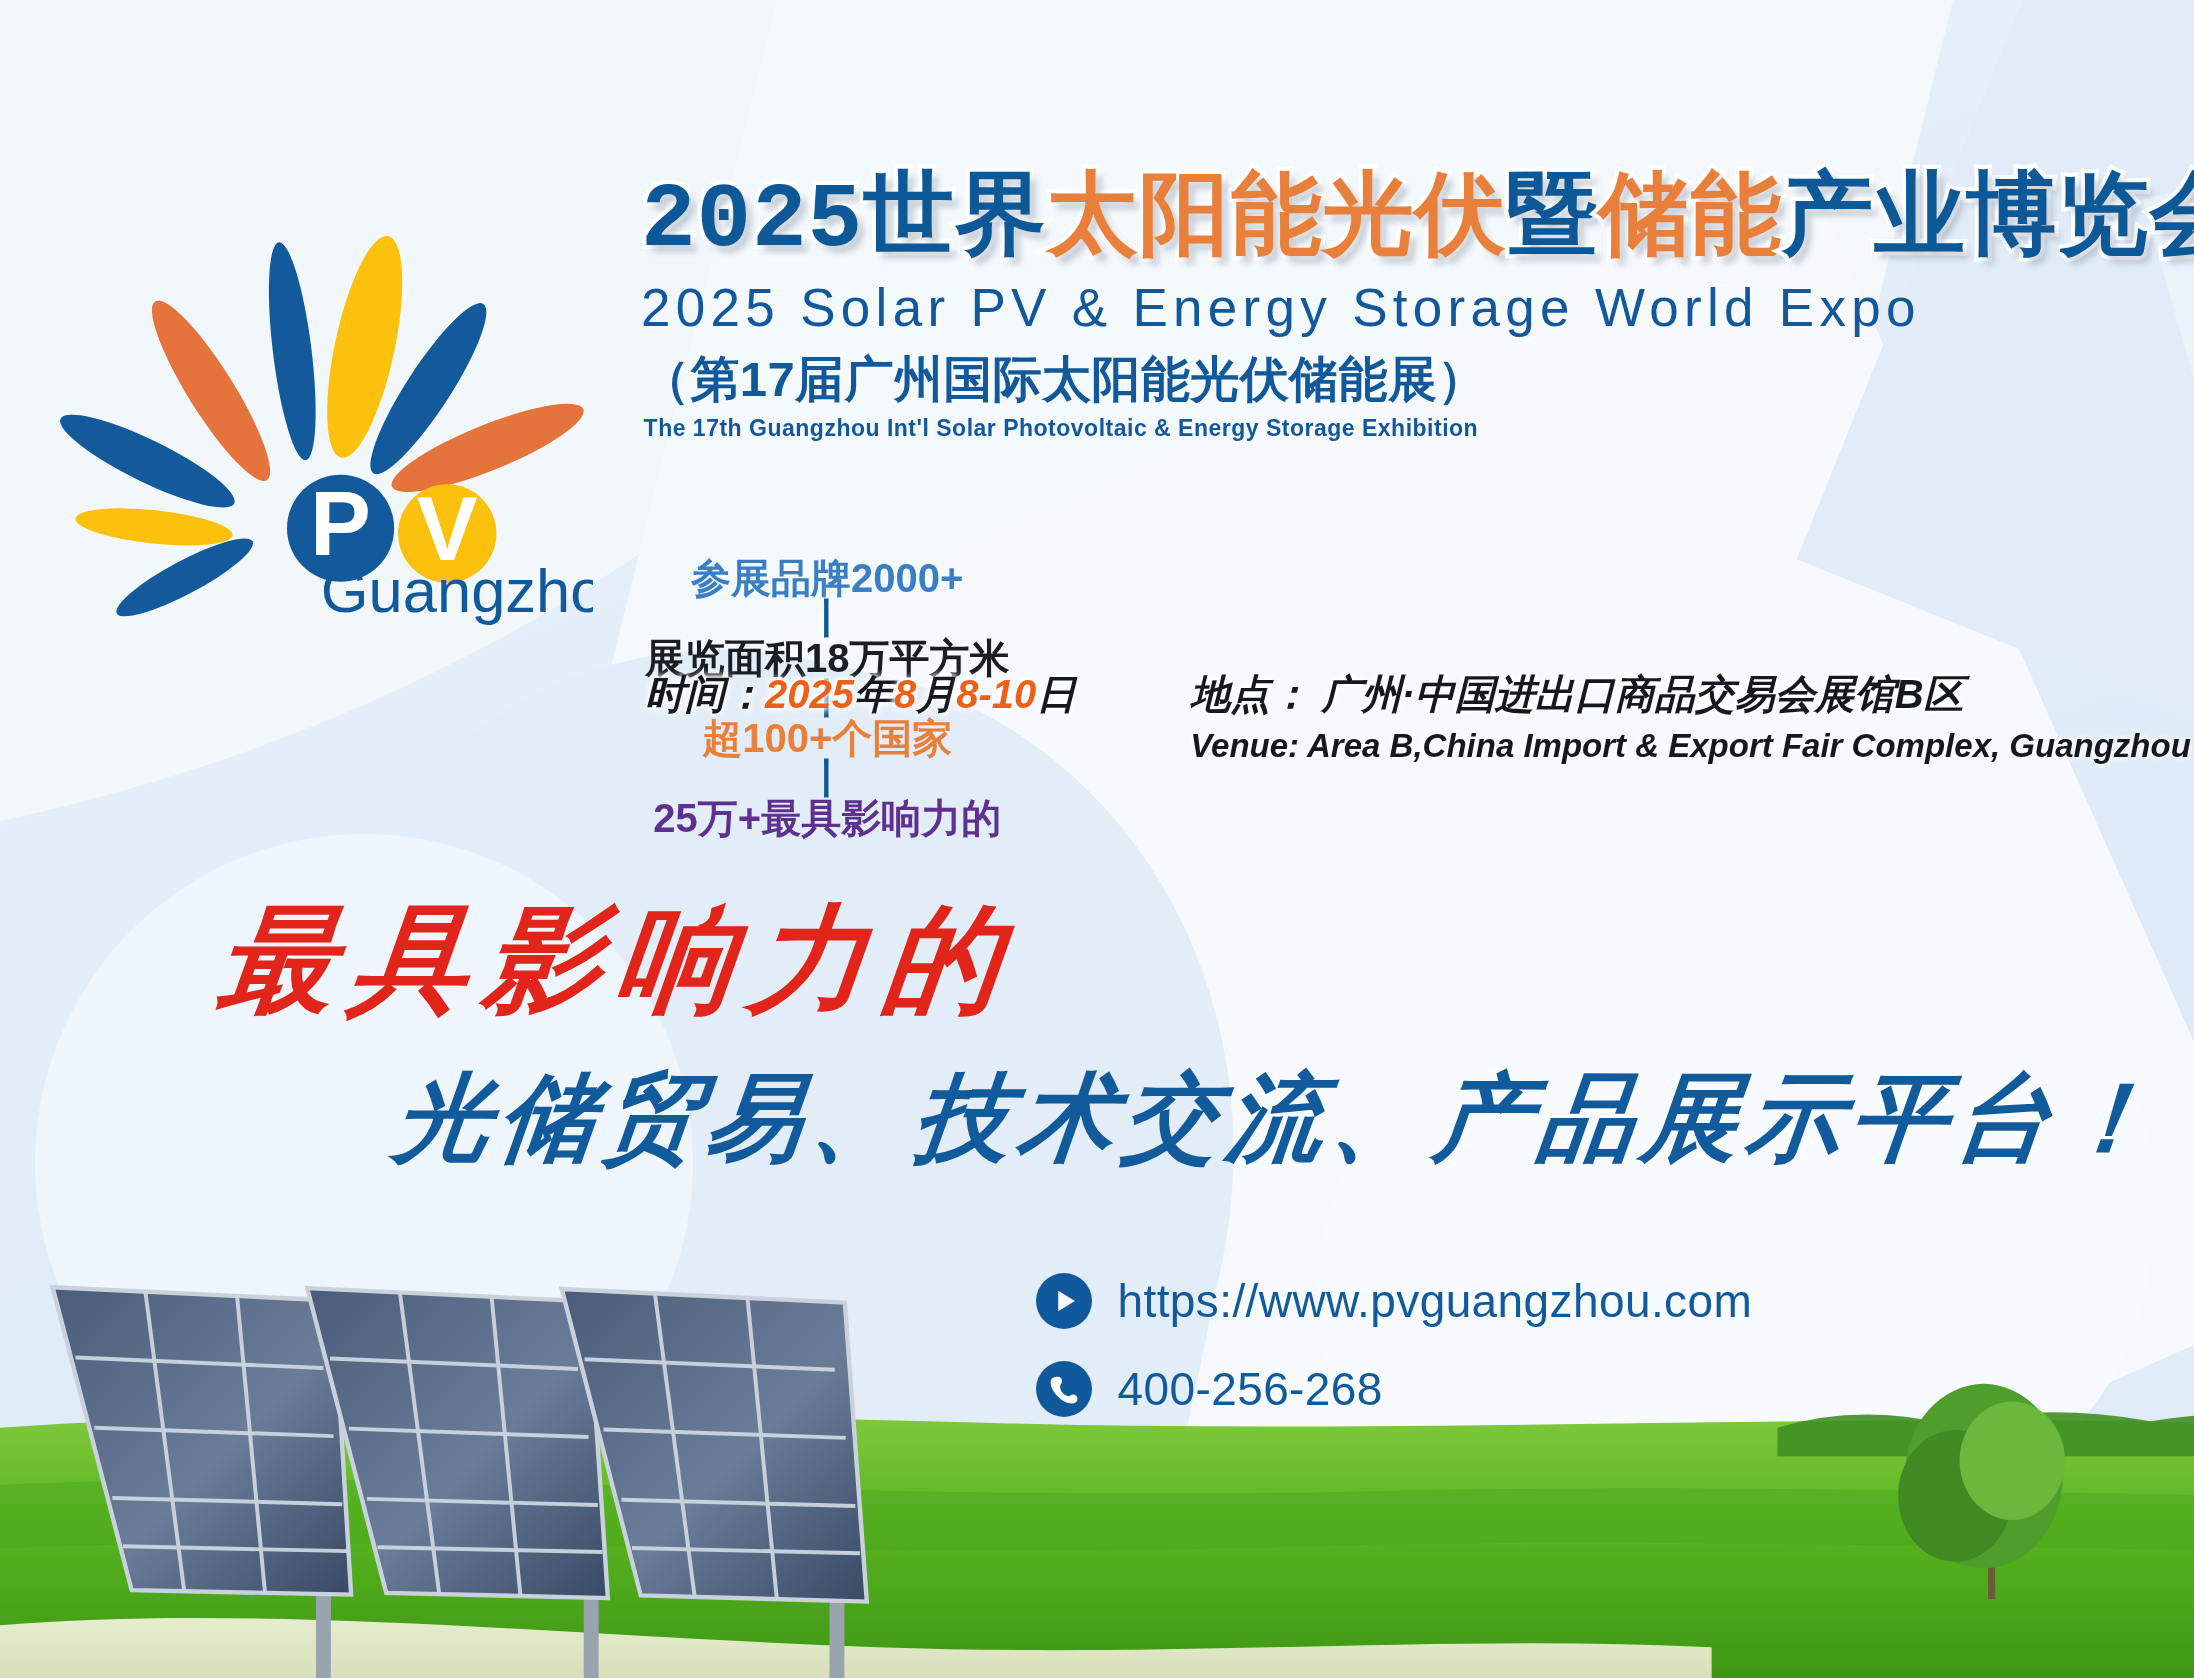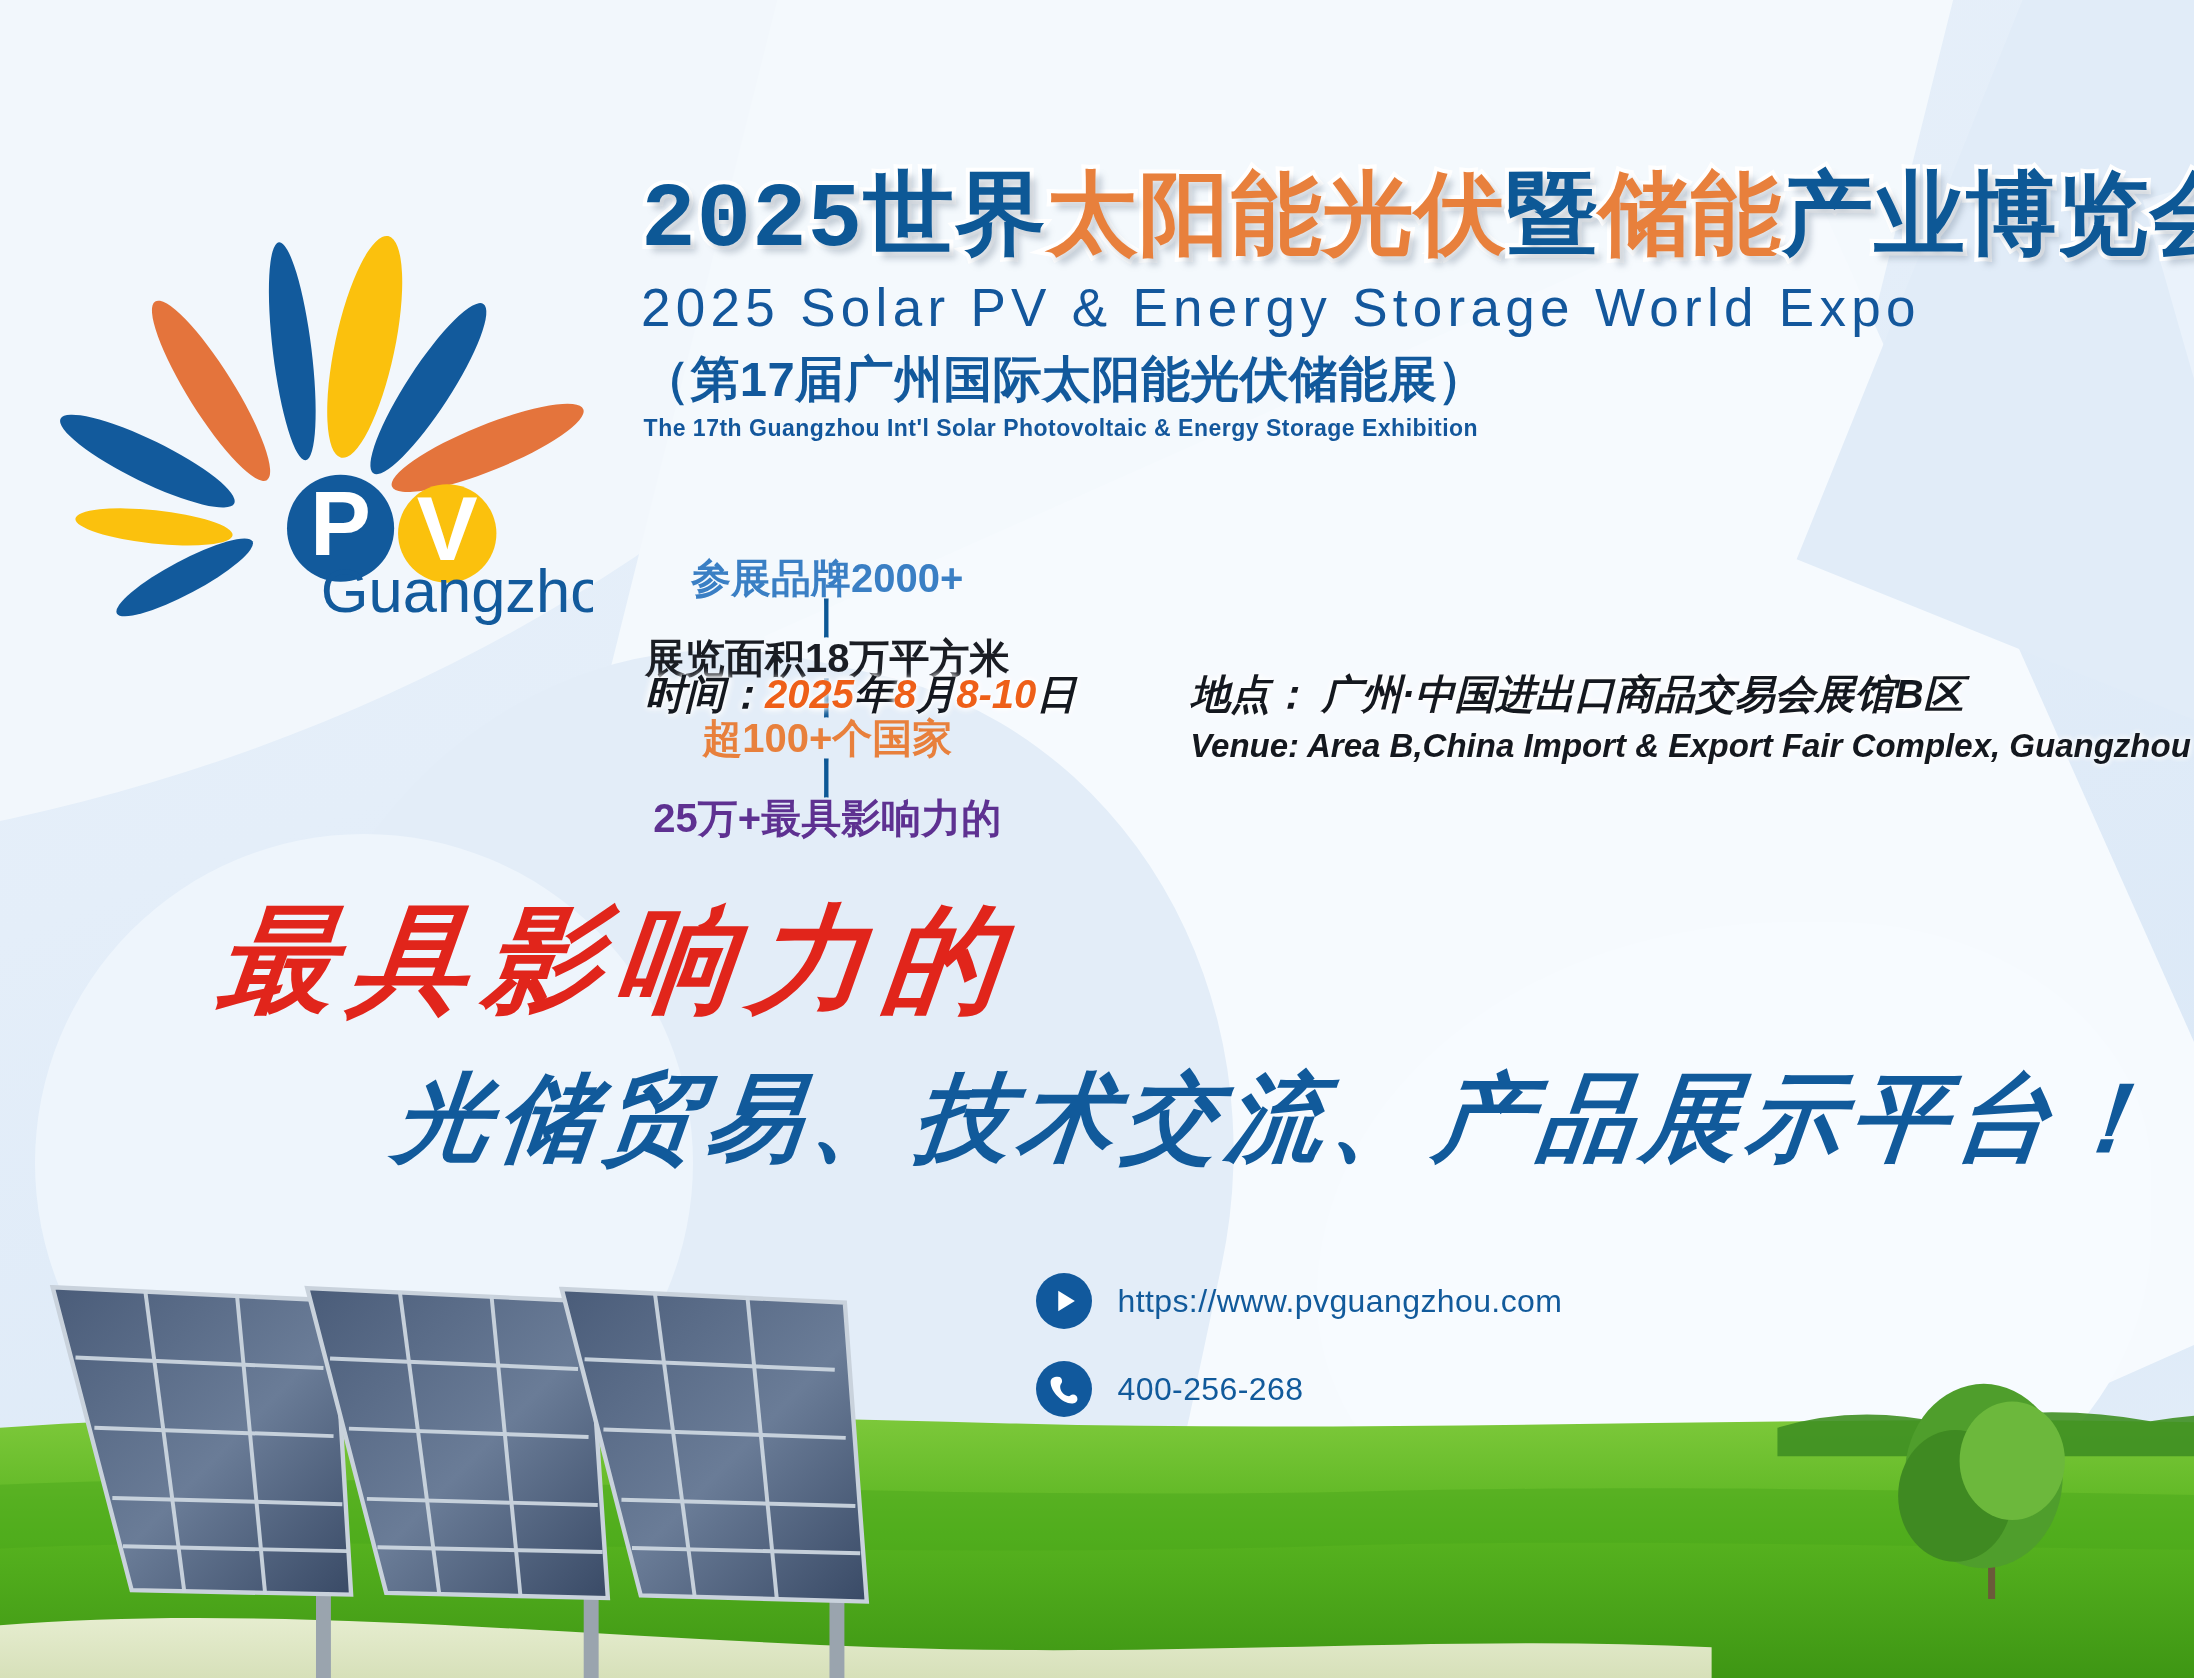--- a/index.html
+++ b/index.html
@@ -167,21 +167,21 @@
   .c-row{display:flex;align-items:center;margin-bottom:32px;}
   .c-ico{
     width:56px;height:56px;border-radius:50%;
     background:#11599d;color:#fff;
     display:flex;align-items:center;justify-content:center;
     flex:0 0 auto;
   }
   .c-ico svg{width:32px;height:32px;display:block;}
   .c-txt{
     margin-left:25.5px;
-    font-size:32px;color:#115a9b;font-weight:400;
+    font-size:46px;color:#115a9b;font-weight:400;
     letter-spacing:0.4px;white-space:nowrap;line-height:1;
   }
 
   
   #land{position:absolute;left:0;bottom:0;width:2750px;height:439px;}
   #land svg{width:100%;height:100%;display:block;}
 </style>
 </head>
 <body>
 

